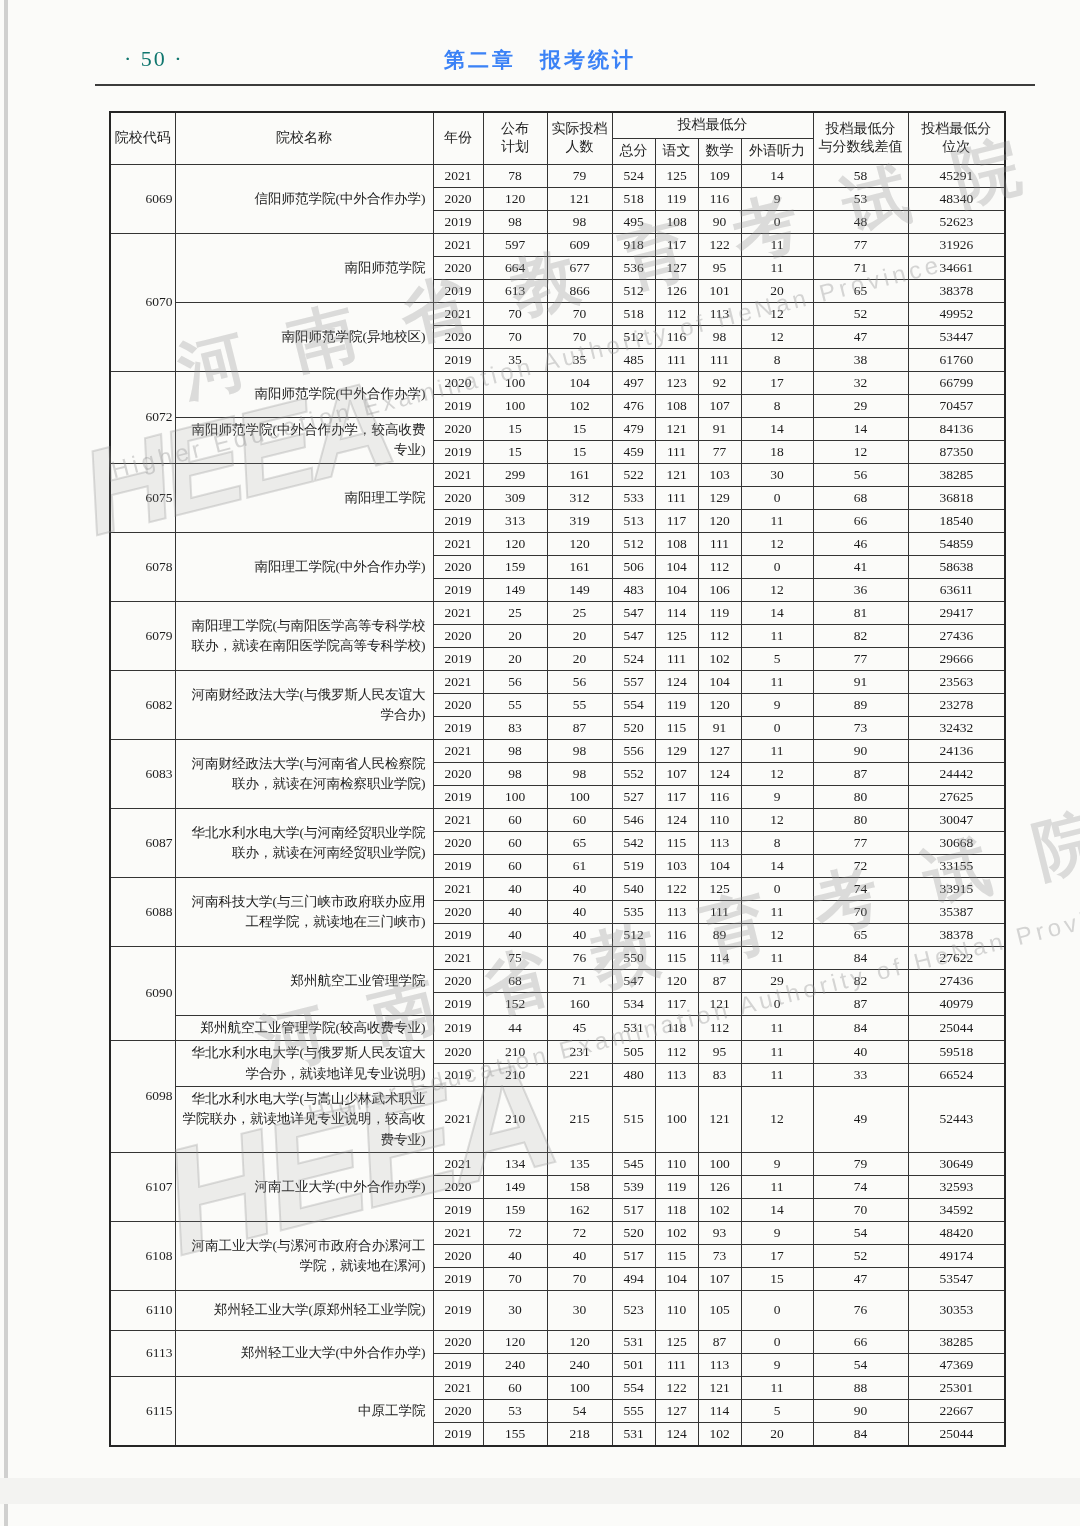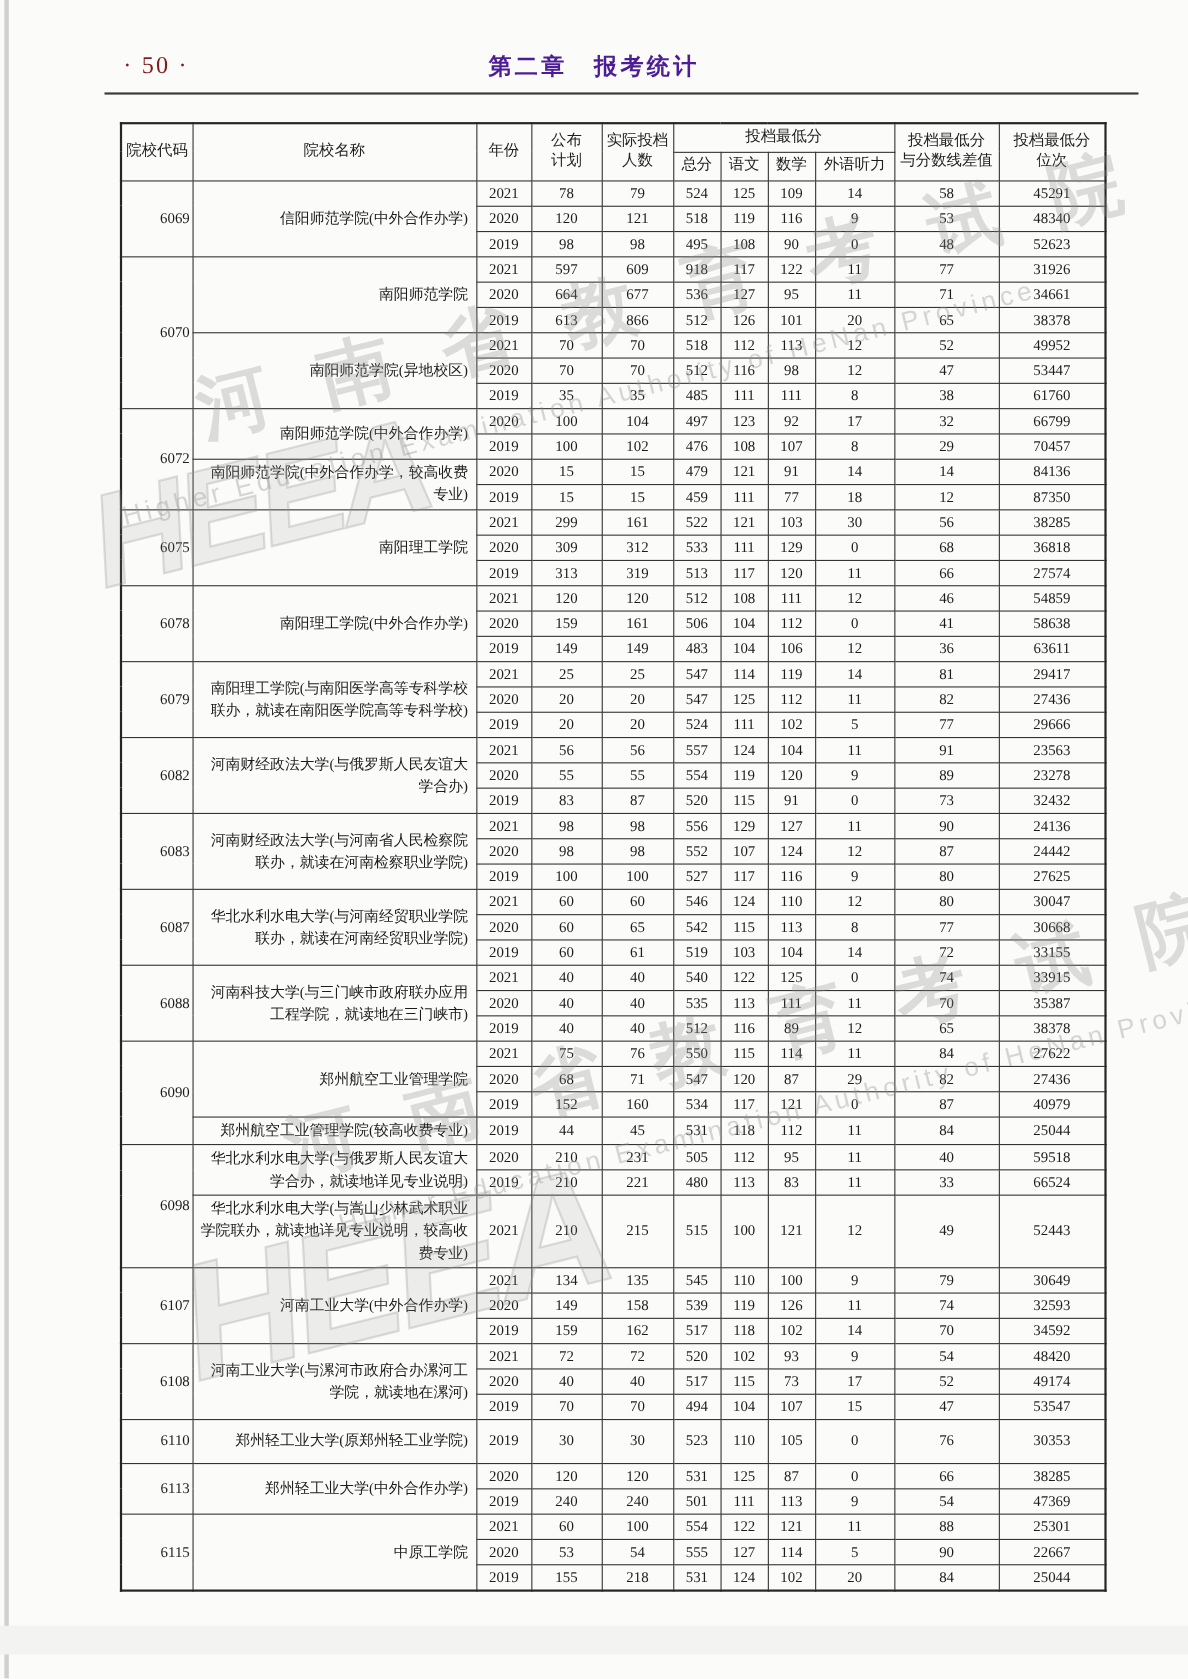--- a/index.html
+++ b/index.html
@@ -6,22 +6,22 @@
   body{
     width:1080px;height:1526px;position:relative;overflow:hidden;
     background:#fbfbf9;
     font-family:"Liberation Serif","DejaVu Serif",serif;
     color:#222;
   }
   
   .scan-edge-left{position:absolute;left:4px;top:0;width:4px;height:1526px;background:#b9b9b9;opacity:.65;}
   .scan-band-bottom{position:absolute;left:0;top:1478px;width:1080px;height:26px;background:#f3f3f1;}
   
-  .page-number{position:absolute;left:112px;top:46px;font-size:22px;letter-spacing:2px;color:#7f1d1d;}
-  .chapter-title{position:absolute;left:0;top:46px;width:1080px;text-align:center;font-size:21px;font-weight:600;letter-spacing:3px;color:#4c1d95;}
+  .page-number{position:absolute;left:124px;top:46px;font-size:22px;letter-spacing:2px;color:#0f766e;}
+  .chapter-title{position:absolute;left:0;top:46px;width:1080px;text-align:center;font-size:21px;font-weight:600;letter-spacing:3px;color:#3b82f6;}
   .header-rule{position:absolute;left:95px;top:84px;width:940px;height:2px;background:#3c3c3c;}
   
   .table-wrap{position:absolute;left:85px;top:111px;z-index:1;padding-left:24px;}
   table{border-collapse:collapse;table-layout:fixed;width:895px;background:transparent;}
   table{border:2px solid #252525;}
   th,td{border:1px solid #343434;}
   thead th{
     font-weight:normal;font-size:14px;text-align:center;vertical-align:middle;
     white-space:pre-line;line-height:1.35;padding:3px 1px;color:#1e1e1e;
   }
@@ -275,21 +275,21 @@
         </tr>
         <tr>
           <td class="num-cell">2019</td>
           <td class="num-cell">313</td>
           <td class="num-cell">319</td>
           <td class="num-cell">513</td>
           <td class="num-cell">117</td>
           <td class="num-cell">120</td>
           <td class="num-cell">11</td>
           <td class="num-cell">66</td>
-          <td class="num-cell">27574</td>
+          <td class="num-cell">18540</td>
         </tr>
         <tr>
           <td rowspan="3" class="code-cell">6078</td>
           <td rowspan="3" class="name-cell">南阳理工学院(中外合作办学)</td>
           <td class="num-cell">2021</td>
           <td class="num-cell">120</td>
           <td class="num-cell">120</td>
           <td class="num-cell">512</td>
           <td class="num-cell">108</td>
           <td class="num-cell">111</td>

